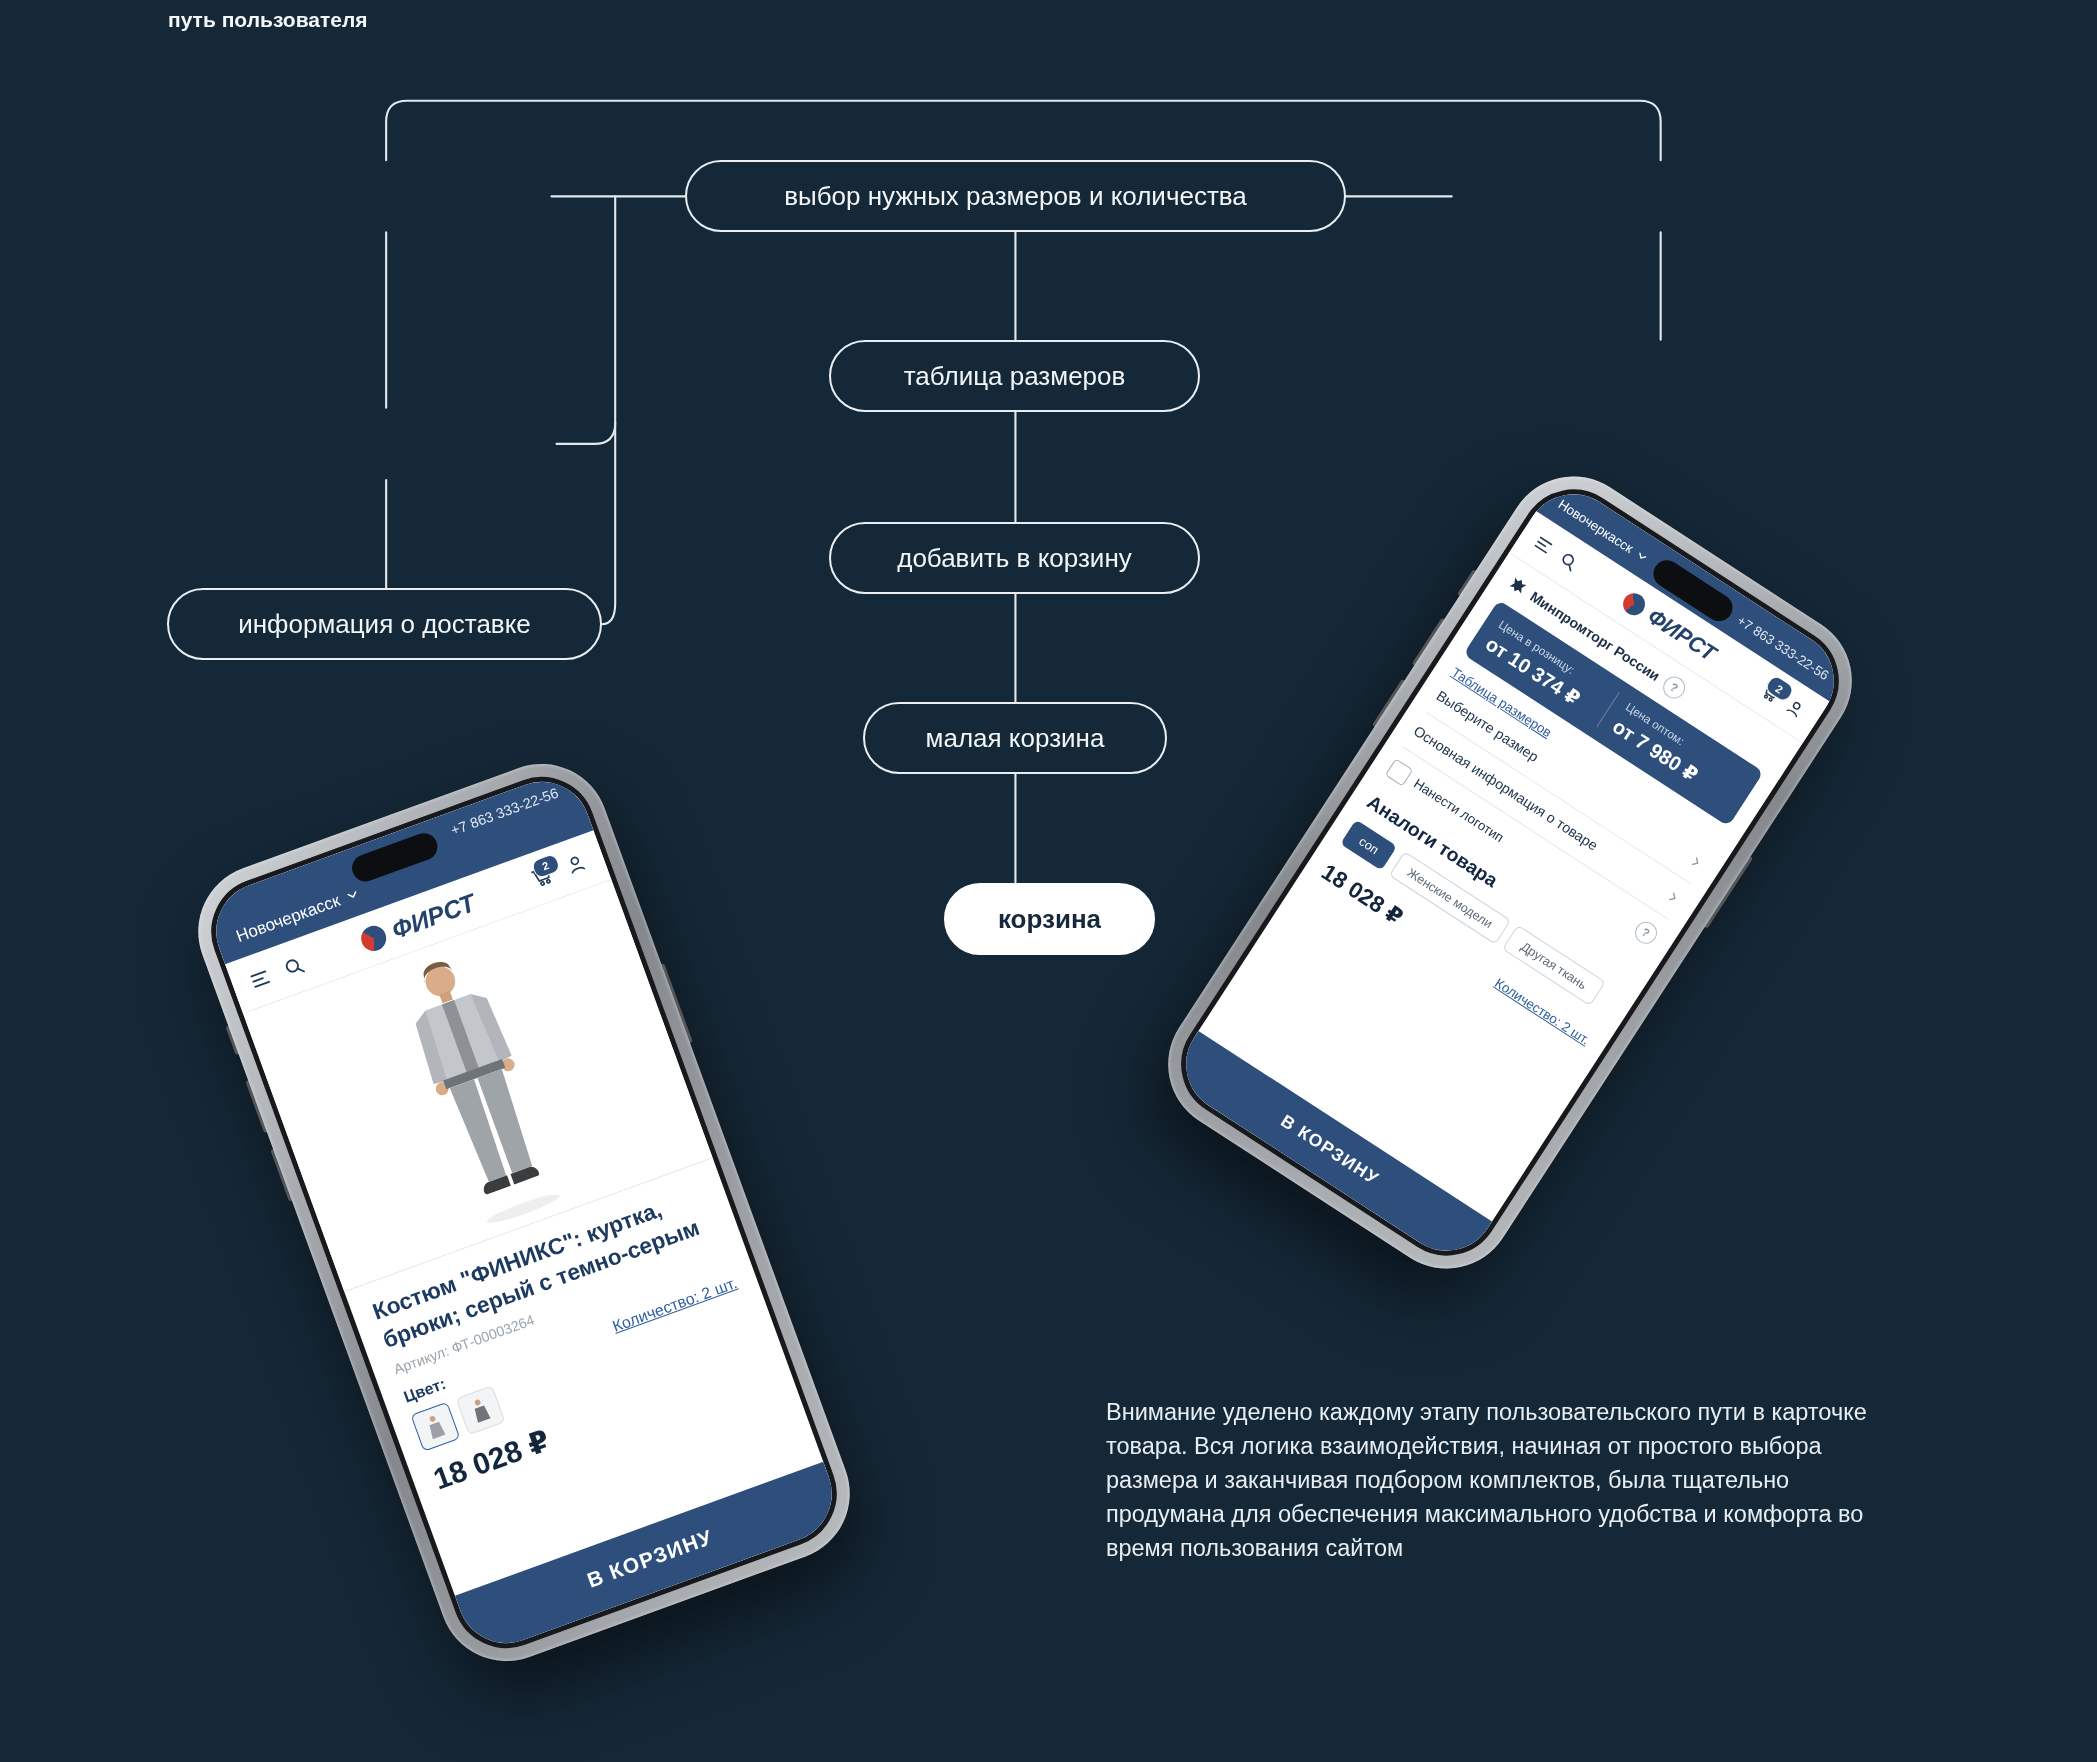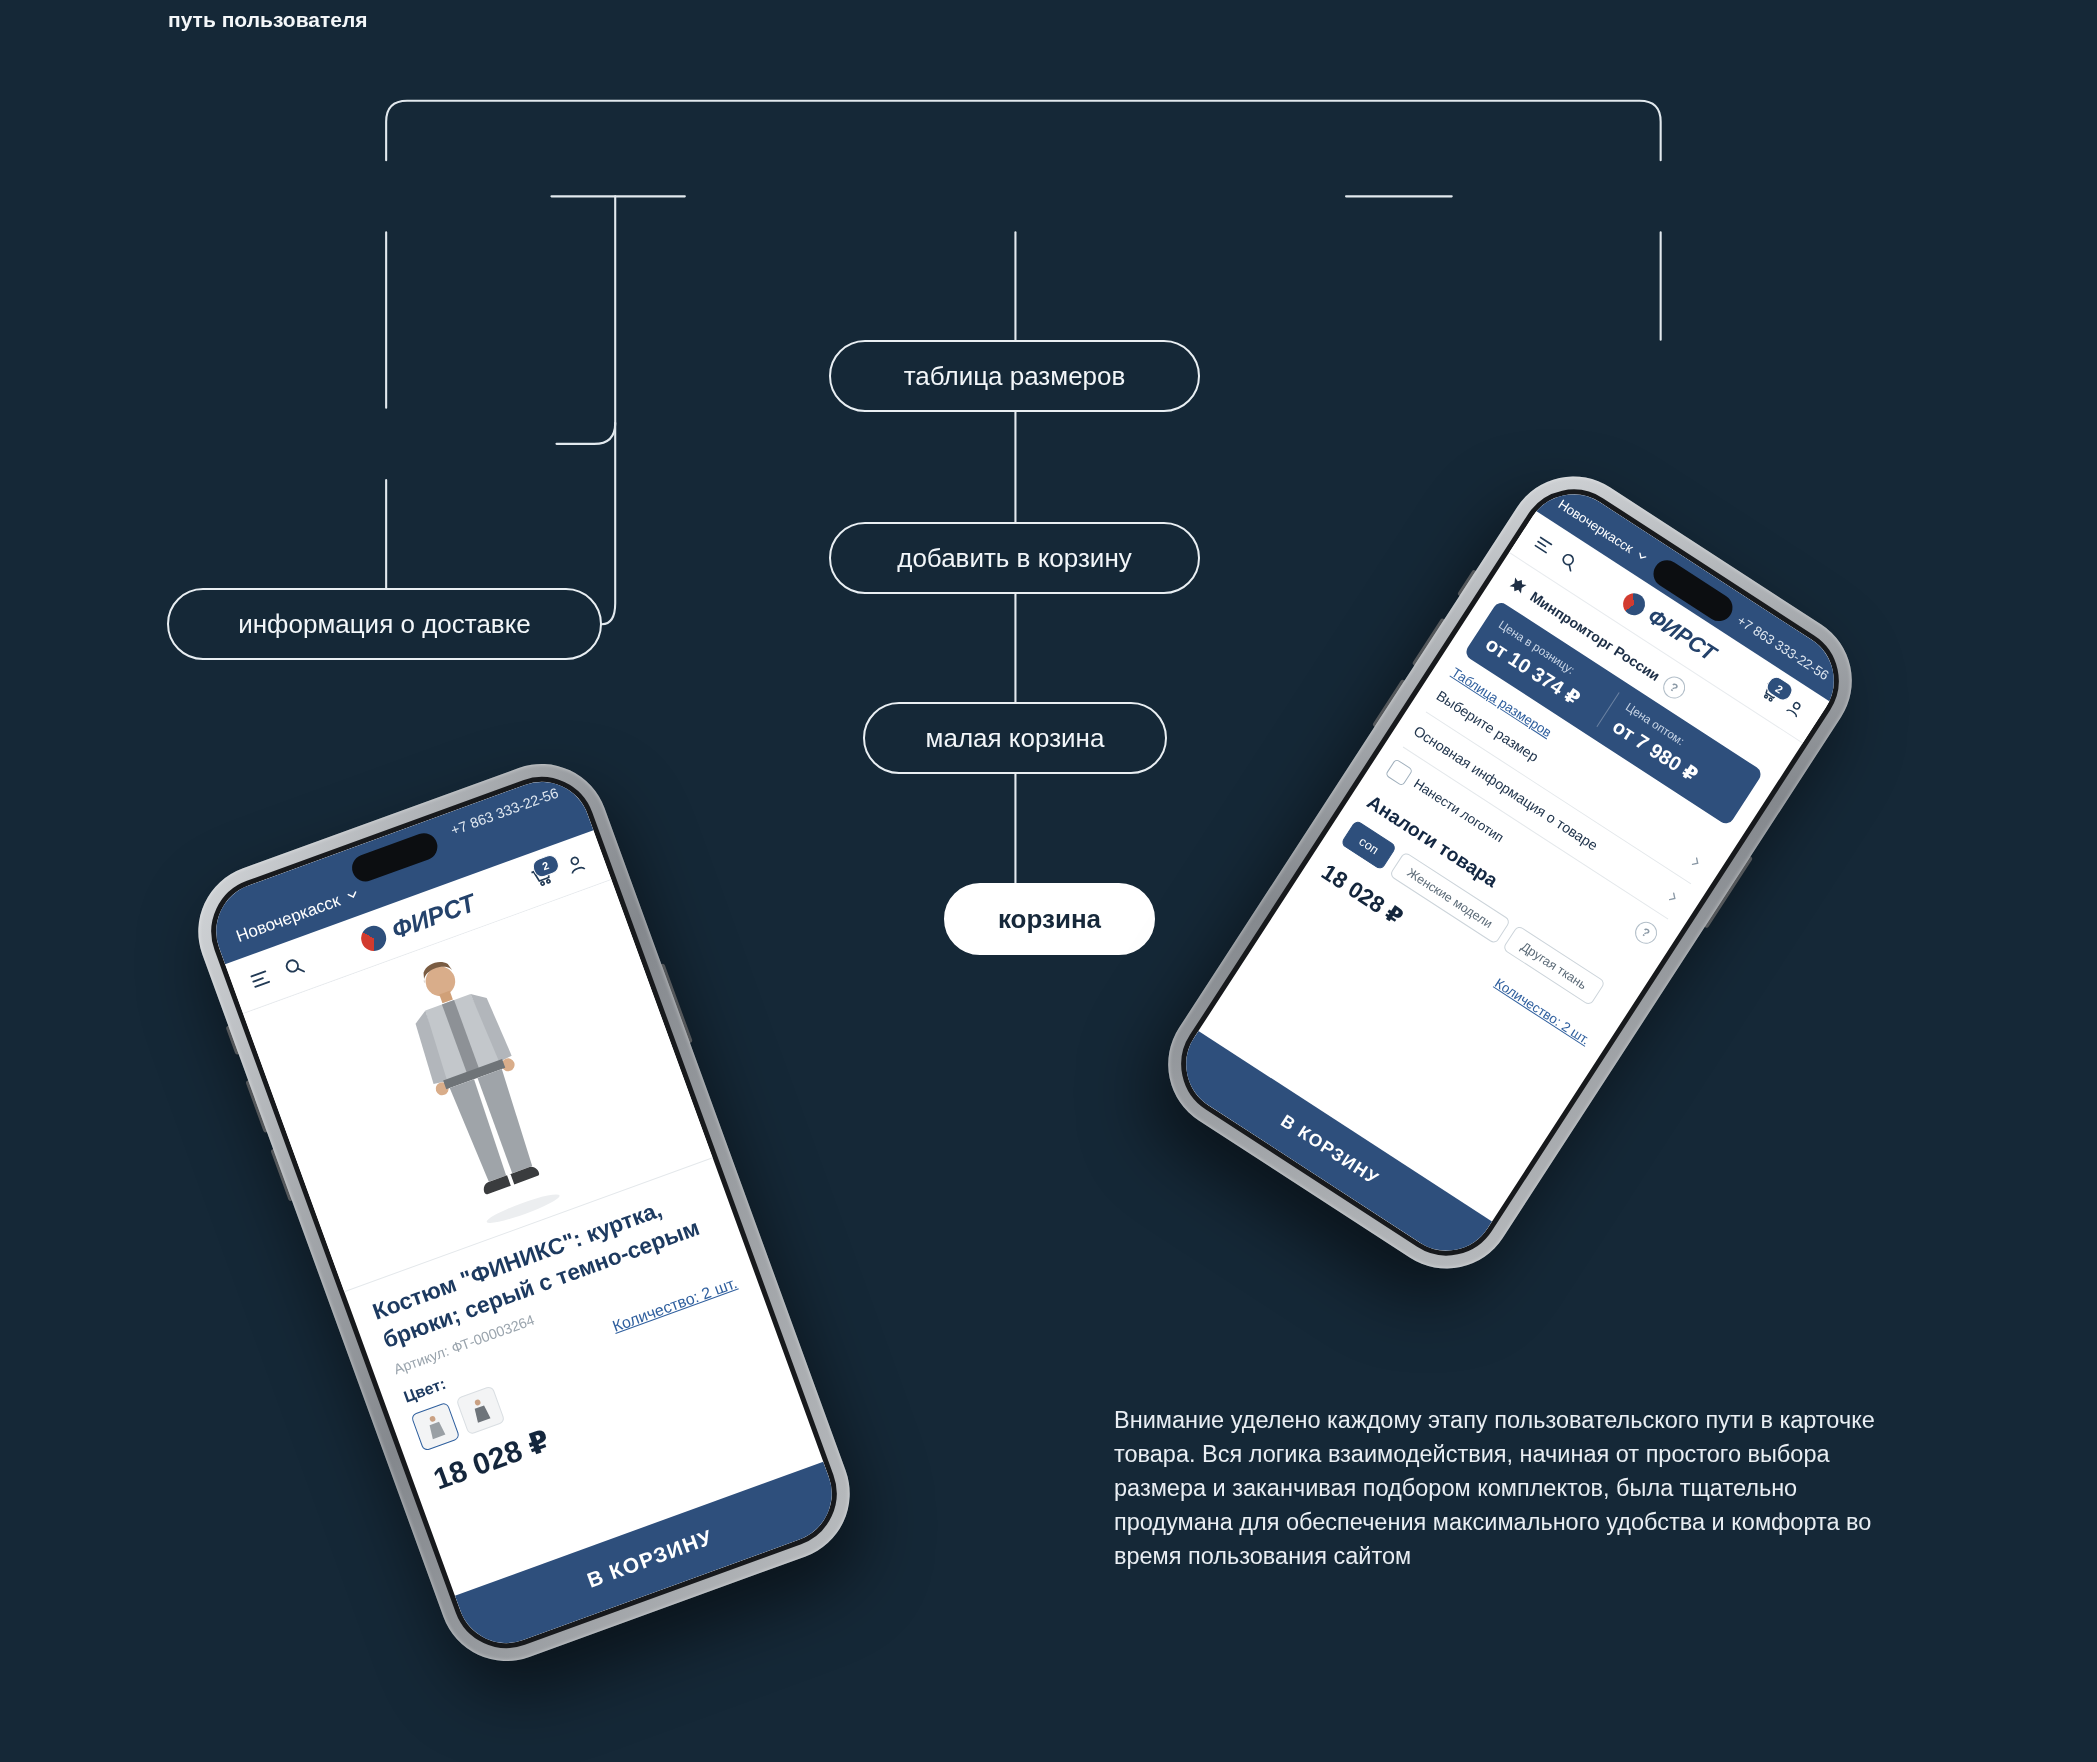--- a/index.html
+++ b/index.html
@@ -102,21 +102,21 @@
   .pr-chips{display:flex;gap:8.4px;margin-top:11.7px;flex-wrap:wrap;}
   .chip{font-size:12.6px;padding:6.7px 13.4px;border-radius:5.9px;border:0.8px solid #ccd4da;color:#5b6a77;white-space:nowrap;}
   .chip.active{background:#2e4f7c;color:#fff;border-color:#2e4f7c;}
   .pr-pricerow{display:flex;justify-content:space-between;align-items:center;margin-top:17px;}
   .pr-price{font-size:22.7px;font-weight:800;color:#14263c;}
   .pr-qty{font-size:13.4px;}
   .pr-cart{height:57px;font-size:17.6px;}
 
   
   .note{position:absolute;left:1106px;top:1395px;width:793px;font-size:23.5px;line-height:1.45;
-        color:#e9eef3;margin:8px;}
+        color:#e9eef3;margin:0;}
 </style>
 </head>
 <body>
 
 <div id="canvas">
 
   <div class="page-title">путь пользователя</div>
 
   <svg id="connectors" width="2098" height="1762" viewBox="0 0 2500 2100">
     <g fill="none" stroke="#e2e9ee" stroke-width="2.5" stroke-linecap="round">
@@ -128,20 +128,21 @@
       <path d="M 1210 277 L 1210 405"></path>
       <path d="M 1210 491 L 1210 622"></path>
       <path d="M 1210 708 L 1210 837"></path>
       <path d="M 1210 923 L 1210 1052"></path>
       <path d="M 1979 277 L 1979 405"></path>
       <path d="M 460 277 L 460 486"></path>
       <path d="M 460 572 L 460 701"></path>
     </g>
   </svg>
 
+  <div class="node" style="left:685px;top:160px;width:661px">выбор нужных размеров и количества</div>
   <div class="node" style="left:829px;top:340px;width:371px">таблица размеров</div>
   <div class="node" style="left:167px;top:588px;width:435px">информация о доставке</div>
   <div class="node" style="left:829px;top:522px;width:371px">добавить в корзину</div>
   <div class="node" style="left:863px;top:702px;width:304px">малая корзина</div>
   <div class="node filled" style="left:944px;top:883px;width:211px">корзина</div>
 
   <div class="phone phone-left">
     <div class="side-btn sb-m"></div>
     <div class="side-btn sb-v1"></div>
     <div class="side-btn sb-v2"></div>

